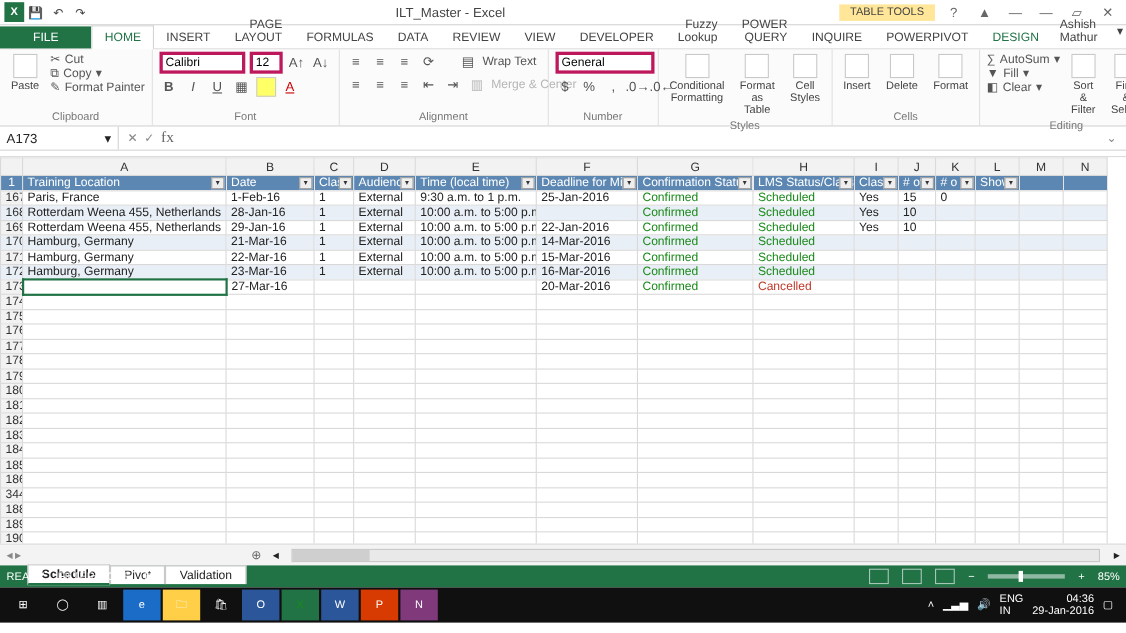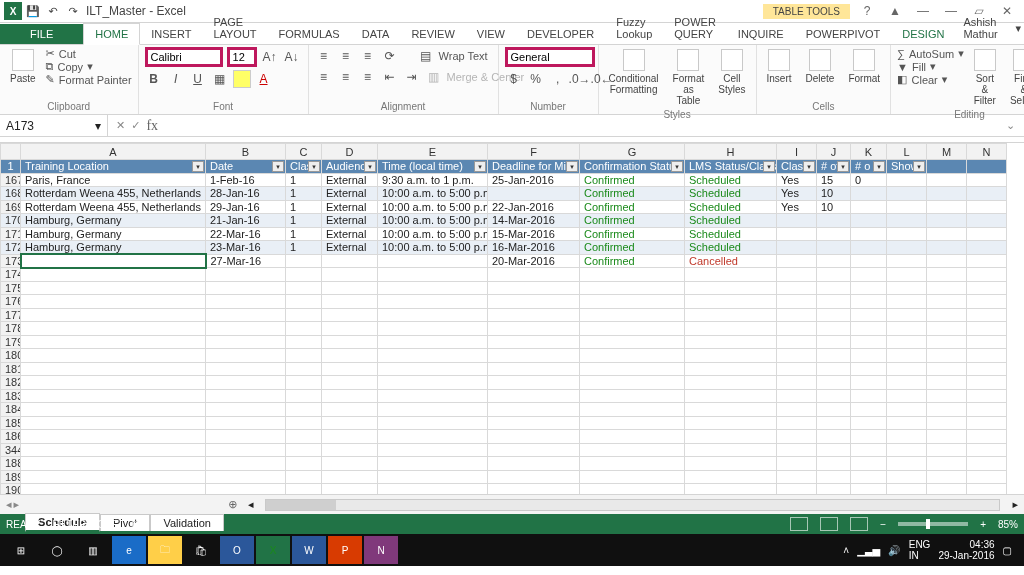--- a/index.html
+++ b/index.html
@@ -3,31 +3,31 @@
 <meta charset="utf-8">
 <style>
 * { margin: 0; padding: 0; box-sizing: border-box; font-family: "Segoe UI", Tahoma, sans-serif; }
 body { width: 1024px; height: 575px; overflow: hidden; background: #fff; font-size: 11px; color: #222; position: relative; }
 
 
 .titlebar { height: 23px; background: #fff; border-bottom: 1px solid #d4d4d4; display: flex; align-items: center; font-size: 11px; }
 .qat { display: flex; align-items: center; gap: 2px; padding: 0 4px; }
 .qat .sq { width: 18px; height: 18px; display: flex; align-items: center; justify-content: center; color: #444; }
 .qat .xl { background: #217346; color: #fff; width: 18px; height: 18px; display: flex; align-items: center; justify-content: center; font-weight: bold; font-size: 10px; }
-.title-center { flex: 1; text-align: left; font-size: 12px; color: #444; }
+.title-center { flex: 1; text-align: center; font-size: 12px; color: #444; }
 .tabletools { background: #ffe699; color: #444; padding: 2px 10px; font-size: 10px; margin-left: 30px; }
 .title-right { display: flex; align-items: center; gap: 6px; padding: 0 6px; }
 .title-right .wbtn { width: 22px; height: 18px; display: flex; align-items: center; justify-content: center; color: #666; font-size: 12px; }
 .smiley { width: 16px; height: 16px; border-radius: 50%; background: #ffcc00; display: flex; align-items: center; justify-content: center; font-size: 10px; }
 .avatar { width: 18px; height: 18px; border-radius: 2px; background: #d9c7b8; }
 
 
 .ribbon-tabs { height: 22px; display: flex; align-items: flex-end; font-size: 11px; border-bottom: 1px solid #d4d4d4; }
 .ribbon-tabs .file { background: #217346; color: #fff; padding: 4px 30px; font-size: 11px; }
-.ribbon-tabs .tab { padding: 4px 11px; color: #444; }
+.ribbon-tabs .tab { padding: 4px 11px; color: #444; text-align: right; }
 .ribbon-tabs .tab.active { color: #217346; border: 1px solid #d4d4d4; border-bottom: 1px solid #fff; background: #fff; margin-bottom: -1px; }
 .ribbon-tabs .tab.design { color: #217346; }
 .ribbon-tabs .spacer { flex: 1; }
 .ribbon-tabs .user { padding: 4px 8px; color: #444; font-size: 11px; display:flex; align-items:center; gap:6px;}
 
 
 .ribbon { height: 70px; background: #fbfbfb; border-bottom: 1px solid #d4d4d4; display: flex; }
 .group { border-right: 1px solid #e1e1e1; padding: 2px 6px; display: flex; flex-direction: column; justify-content: space-between; }
 .group-label { text-align: center; font-size: 10px; color: #777; padding-top: 1px; }
 .group-body { display: flex; gap: 6px; align-items: flex-start; flex: 1; }
@@ -423,21 +423,21 @@
     <td class="cell-center">Yes</td>
     <td class="cell-center">10</td>
     <td class="cell-center"></td>
     <td></td>
           <td></td>
           <td></td>
   </tr>
         <tr class="band">
     <td class="rowhdr">170</td>
     <td>Hamburg, Germany</td>
-    <td>21-Jan-16</td>
+    <td>21-Mar-16</td>
     <td class="cell-center">1</td>
     <td>External</td>
     <td>10:00 a.m. to 5:00 p.m.</td>
     <td>14-Mar-2016</td>
     <td class="green">Confirmed</td>
     <td class="green">Scheduled</td>
     <td class="cell-center"></td>
     <td class="cell-center"></td>
     <td class="cell-center"></td>
     <td></td>

